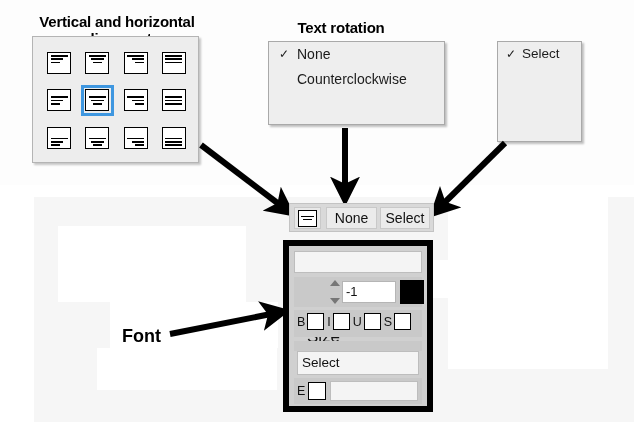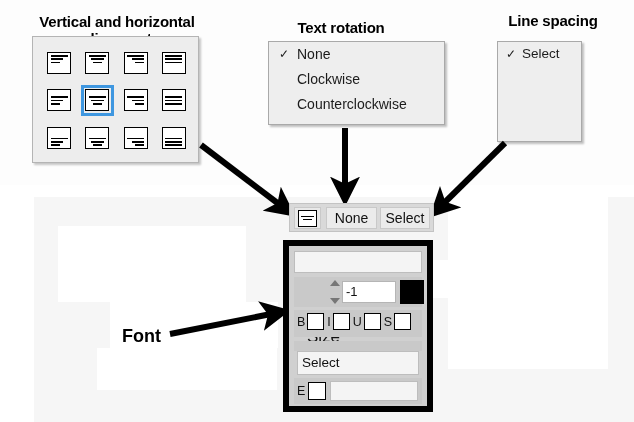--- a/index.html
+++ b/index.html
@@ -166,21 +166,20 @@
   <div class="bgblock" style="left:97px;top:348px;width:180px;height:42px;"></div>
   <div class="bgblock" style="left:448px;top:197px;width:160px;height:78px;"></div>
   <div class="bgblock" style="left:430px;top:260px;width:178px;height:38px;"></div>
   <div class="bgblock" style="left:448px;top:293px;width:160px;height:76px;"></div>
   <div class="bgblock" style="left:0;top:185px;width:634px;height:12px;"></div>
   <div class="bgblock" style="left:0;top:185px;width:34px;height:237px;"></div>
 
   <div class="heading" id="align-title" style="left:14px;top:14px;width:206px;">Vertical and horizontal
 alignment</div>
   <div class="heading" id="rot-title" style="left:246px;top:20px;width:190px;">Text rotation</div>
-  <div class="heading" id="sp-title" style="left:478px;top:13px;width:150px;">Line spacing</div>
 
   <div class="panel" id="align-panel">
     <div class="grid" id="align-grid">
         <div class="gcell">
           <span class="gicon vt hl">
             <span class="ln w1"></span>
             <span class="ln w2"></span>
             <span class="ln w3"></span>
           </span>
         </div>
@@ -259,21 +258,20 @@
             <span class="ln w1"></span>
             <span class="ln w1"></span>
             <span class="ln w1"></span>
           </span>
         </div>
       </div>
   </div>
 
   <div class="menu" id="rotation-menu">
       <div class="mitem"><span class="check">✓</span><span>None</span></div>
-      <div class="mitem"><span>Clockwise</span></div>
       <div class="mitem"><span>Counterclockwise</span></div>
     </div>
 
   <div class="menu" id="spacing-menu">
       <div class="mitem"><span class="check">✓</span><span>Select</span></div>
     </div>
 
   <svg class="arrows">
     <defs>
       <marker id="ah" markerWidth="5" markerHeight="5" refX="3.4" refY="2.5" orient="auto" markerUnits="strokeWidth">

